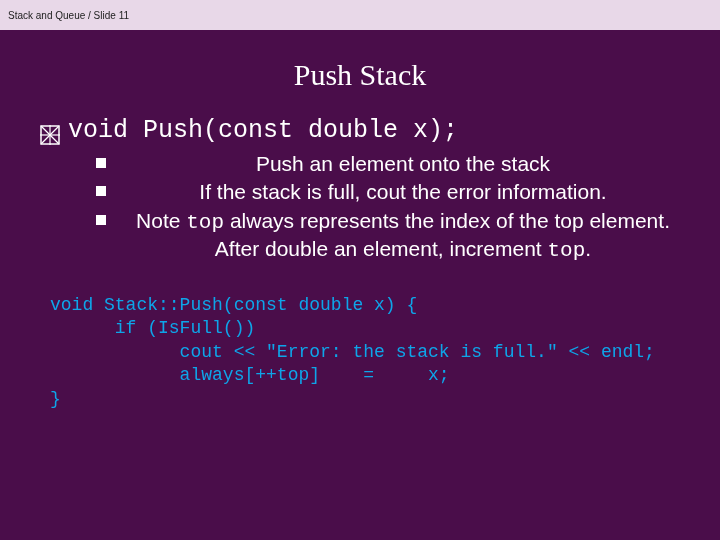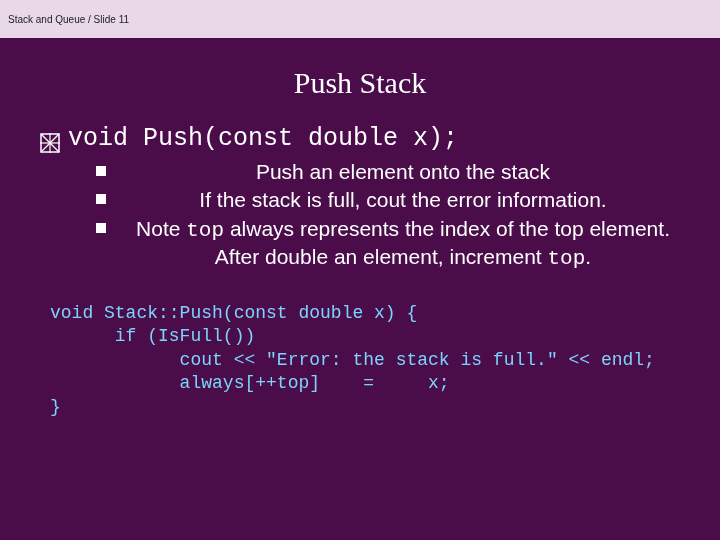--- a/index.html
+++ b/index.html
@@ -13,21 +13,21 @@
   .slide {
     width: 720px;
     height: 540px;
     background: #4a0d4a;
     position: relative;
     box-sizing: border-box;
     font-family: Arial, Helvetica, sans-serif;
   }
   .breadcrumb-bar {
     background: #e8d8e8;
-    height: 38px;
+    height: 30px;
     width: 100%;
     display: flex;
     align-items: center;
     padding-left: 8px;
     box-sizing: border-box;
   }
   .breadcrumb {
     font-size: 10px;
     color: #222;
   }
@@ -90,21 +90,21 @@
     background: #fff;
   }
   .mono {
     font-family: "Courier New", Courier, monospace;
   }
   .code-block {
     margin-top: 30px;
     padding-left: 10px;
     font-family: "Courier New", Courier, monospace;
     font-size: 18px;
-    color: #7dd3fc;
+    color: #0ea5e9;
     white-space: pre;
     line-height: 1.3;
   }
 </style>
 </head>
 <body>
 
 <div class="slide">
 
   <div class="breadcrumb-bar">

